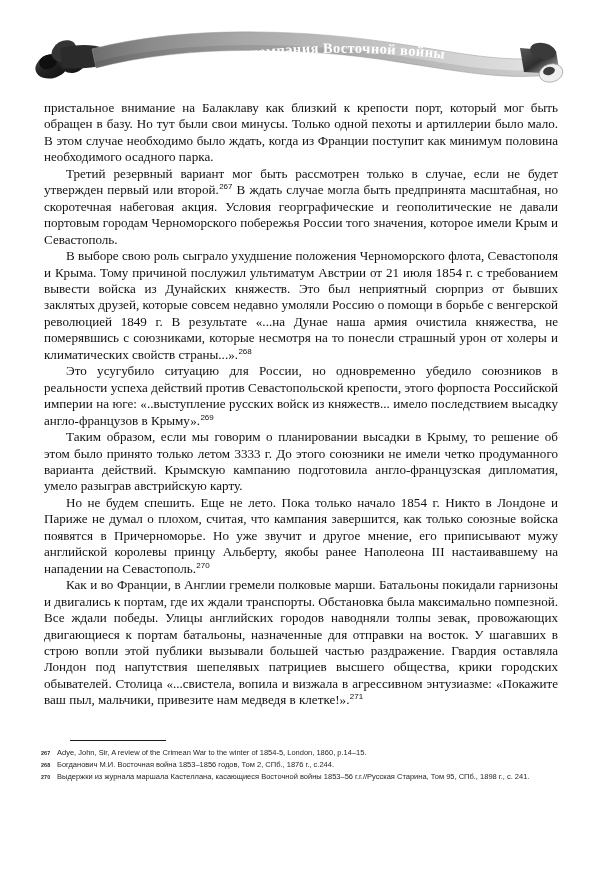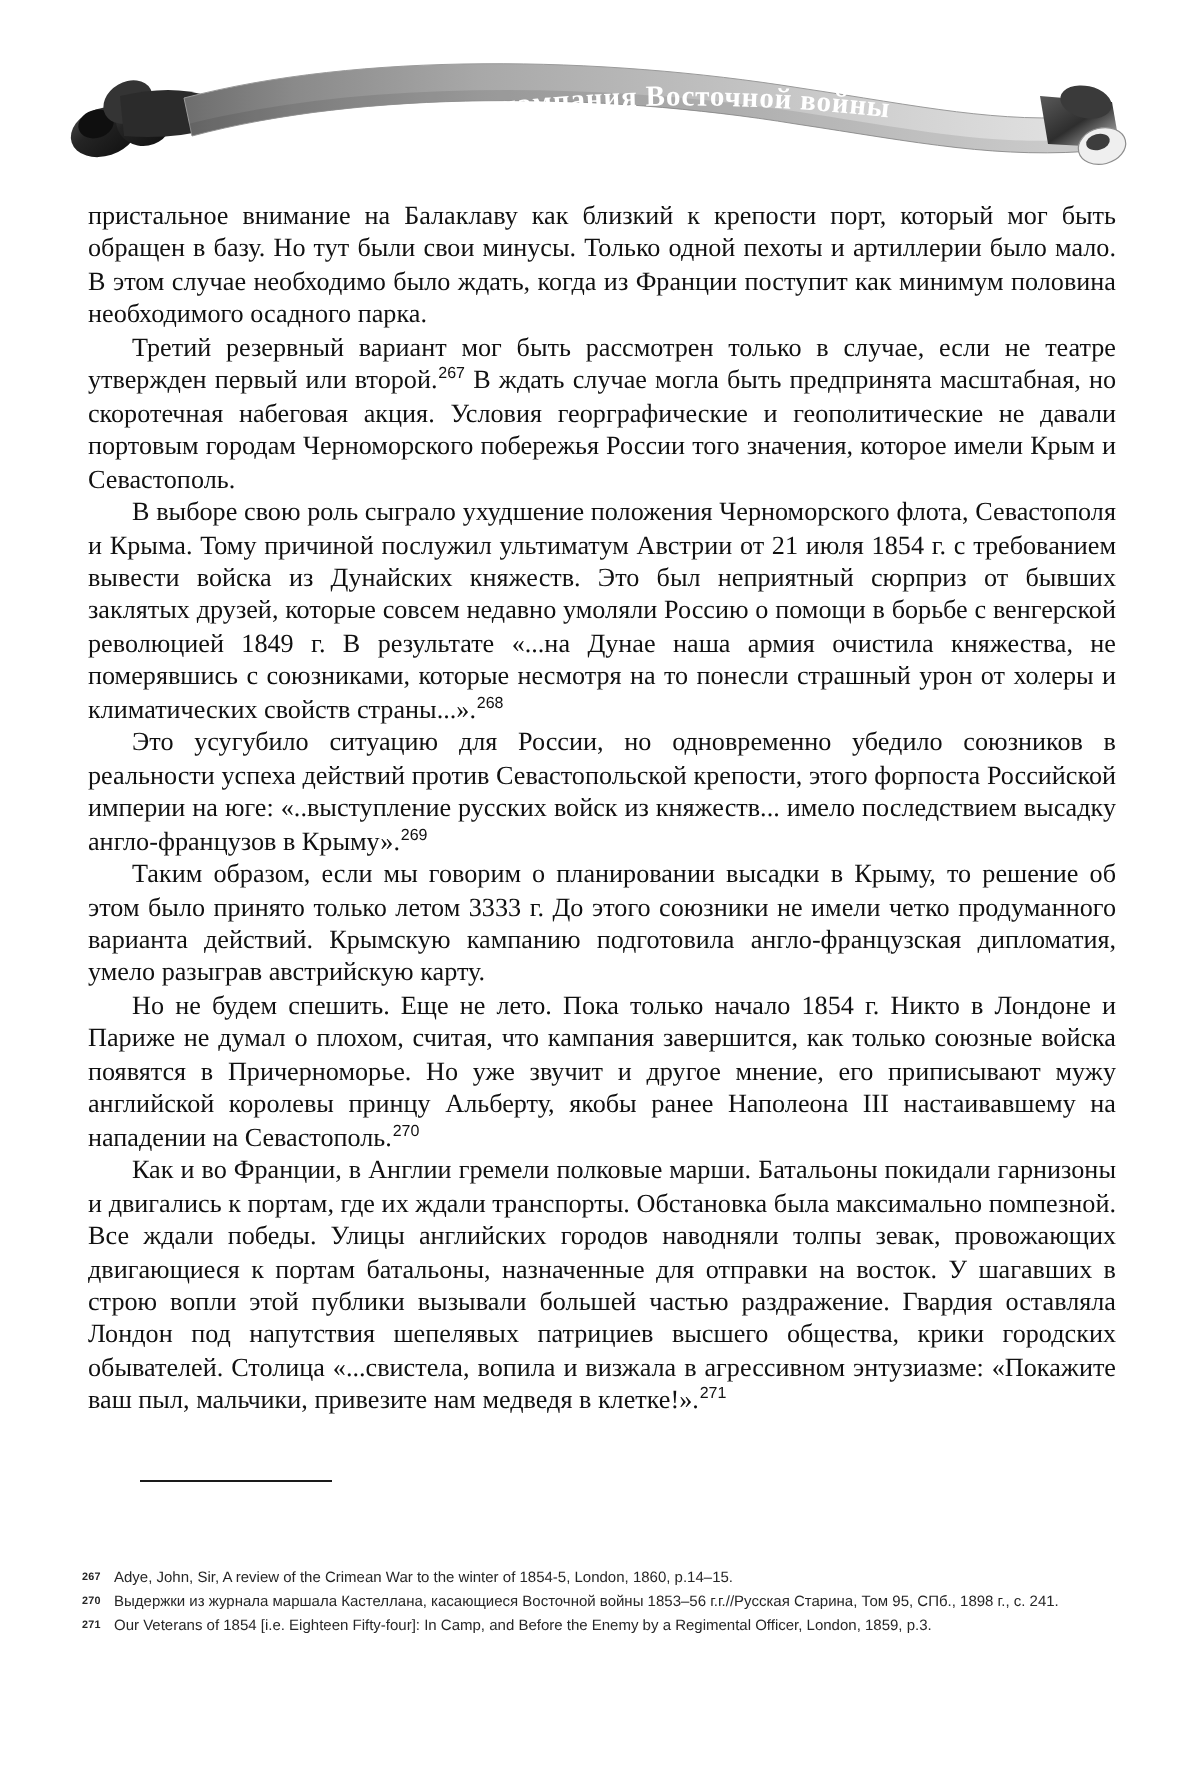--- a/index.html
+++ b/index.html
@@ -78,21 +78,21 @@
     position: absolute;
     left: 70px;
     top: 740px;
     width: 96px;
     height: 1px;
     background: #1a1a1a;
   }
   .footnotes {
     position: absolute;
     left: 41px;
-    top: 784px;
+    top: 748px;
     width: 520px;
     font-family: "Liberation Sans", "DejaVu Sans", sans-serif;
     color: #262626;
   }
   .fn-item {
     display: flex;
     align-items: flex-start;
     font-size: 7.5px;
     line-height: 10.6px;
     margin-bottom: 1.2px;
@@ -176,21 +176,21 @@
       <text class="banner-title">
         <textPath href="#titleArc" startOffset="50%" text-anchor="middle">Крымская кампания Восточной войны</textPath>
       </text>
     </svg>
   </div>
 
   <div class="body-text">
 
     <p class="first"><span>пристальное внимание на Балаклаву как близкий к крепости порт, который мог быть обращен в базу. Но тут были свои минусы. Только одной пехоты и артиллерии было мало. В этом случае необходимо было ждать, когда из Франции поступит как минимум половина необходимого осадного парка.</span></p>
 
-    <p><span>Третий резервный вариант мог быть рассмотрен только в случае, если не театре утвержден первый или второй.</span><sup class="fn">267</sup><span> В ждать случае могла быть предпринята масштабная, но скоротечная набеговая акция. Условия георграфические и геополитические не давали портовым городам Черноморского побережья России того значения, которое имели Крым и Севастополь.</span></p>
+    <p><span>Третий резервный вариант мог быть рассмотрен только в случае, если не будет утвержден первый или второй.</span><sup class="fn">267</sup><span> В ждать случае могла быть предпринята масштабная, но скоротечная набеговая акция. Условия георграфические и геополитические не давали портовым городам Черноморского побережья России того значения, которое имели Крым и Севастополь.</span></p>
 
     <p><span>В выборе свою роль сыграло ухудшение положения Черноморского флота, Севастополя и Крыма. Тому причиной послужил ультиматум Австрии от 21 июля 1854 г. с требованием вывести войска из Дунайских княжеств. Это был неприятный сюрприз от бывших заклятых друзей, которые совсем недавно умоляли Россию о помощи в борьбе с венгерской революцией 1849 г. В результате «...на Дунае наша армия очистила княжества, не померявшись с союзниками, которые несмотря на то понесли страшный урон от холеры и климатических свойств страны...».</span><sup class="fn">268</sup><span></span></p>
 
     <p><span>Это усугубило ситуацию для России, но одновременно убедило союзников в реальности успеха действий против Севастопольской крепости, этого форпоста Российской империи на юге: «..выступление русских войск из княжеств... имело последствием высадку англо-французов в Крыму».</span><sup class="fn">269</sup><span></span></p>
 
     <p><span>Таким образом, если мы говорим о планировании высадки в Крыму, то решение об этом было принято только летом 3333 г. До этого союзники не имели четко продуманного варианта действий. Крымскую кампанию подготовила англо-французская дипломатия, умело разыграв австрийскую карту.</span></p>
 
     <p><span>Но не будем спешить. Еще не лето. Пока только начало 1854 г. Никто в Лондоне и Париже не думал о плохом, считая, что кампания завершится, как только союзные войска появятся в Причерноморье. Но уже звучит и другое мнение, его приписывают мужу английской королевы принцу Альберту, якобы ранее Наполеона III настаивавшему на нападении на Севастополь.</span><sup class="fn">270</sup><span></span></p>
 
     <p><span>Как и во Франции, в Англии гремели полковые марши. Батальоны покидали гарнизоны и двигались к портам, где их ждали транспорты. Обстановка была максимально помпезной. Все ждали победы. Улицы английских городов наводняли толпы зевак, провожающих двигающиеся к портам батальоны, назначенные для отправки на восток. У шагавших в строю вопли этой публики вызывали большей частью раздражение. Гвардия оставляла Лондон под напутствия шепелявых патрициев высшего общества, крики городских обывателей. Столица «...свистела, вопила и визжала в агрессивном энтузиазме: «Покажите ваш пыл, мальчики, привезите нам медведя в клетке!».</span><sup class="fn">271</sup><span></span></p>
@@ -200,27 +200,27 @@
 
   <div class="fn-sep"></div>
 
   <div class="footnotes">
 
     <div class="fn-item">
       <span class="fn-num">267</span>
       <span class="fn-body">Adye, John, Sir, A review of the Crimean War to the winter of 1854-5, London, 1860, p.14–15.</span>
     </div>
 
+    <div class="fn-item">
+      <span class="fn-num">268</span>
+      <span class="fn-body">Богданович М.И. Восточная война 1853–1856 годов, Том 2, СПб., 1876 г., с.244.</span>
+    </div>
 
 
     <div class="fn-item">
       <span class="fn-num">270</span>
       <span class="fn-body">Выдержки из журнала маршала Кастеллана, касающиеся Восточной войны 1853–56 г.г.//Русская Старина, Том 95, СПб., 1898 г., с. 241.</span>
     </div>
 
-    <div class="fn-item">
-      <span class="fn-num">271</span>
-      <span class="fn-body">Our Veterans of 1854 [i.e. Eighteen Fifty-four]: In Camp, and Before the Enemy by a Regimental Officer, London, 1859, p.3.</span>
-    </div>
 
   </div>
 
 </div>
 
 </body></html>

